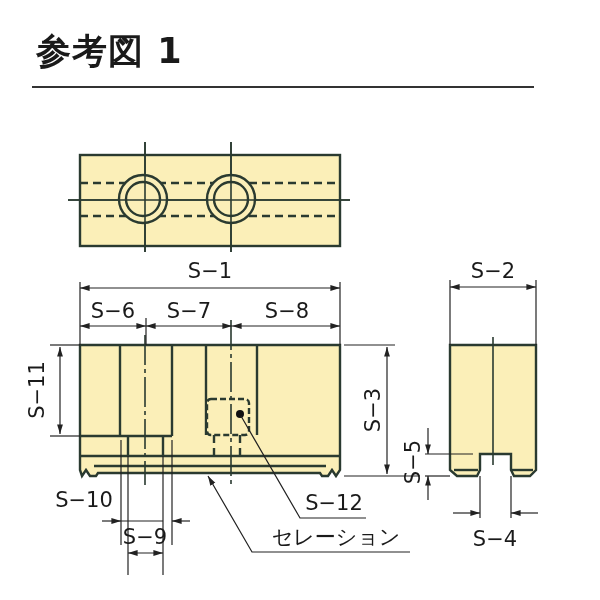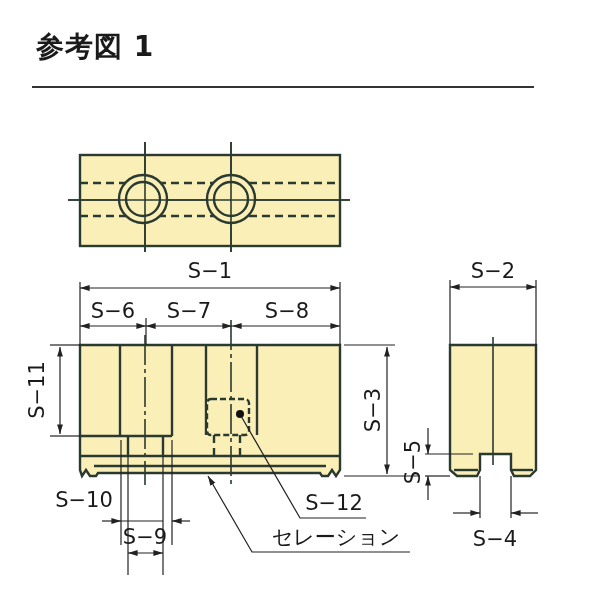--- a/index.html
+++ b/index.html
@@ -1,18 +1,18 @@
 <!DOCTYPE html>
 <html><head>
 <meta charset="utf-8">
 <style>
   html, body { margin: 0; padding: 0; background: #ffffff; }
   body { width: 600px; height: 600px; position: relative; overflow: hidden;
          font-family: "DejaVu Sans", "Liberation Sans", sans-serif; }
-  .title { position: absolute; left: 36px; top: 28px; font-size: 28px; font-weight: bold;
+  .title { position: absolute; left: 36px; top: 28px; font-size: 35px; font-weight: bold;
            color: #1a1a1a; letter-spacing: 1px; }
   .rule { position: absolute; left: 32px; top: 86px; width: 502px; height: 2px; background: #333; }
   svg { position: absolute; left: 0; top: 0; }
   .lbl { font-family: "DejaVu Sans", "Liberation Sans", sans-serif; font-size: 21px; fill: #1a1a1a; }
   .body { fill: #fbefb8; stroke: #2a3a30; stroke-width: 2.4; }
   .edge { stroke: #2a3a30; stroke-width: 2.4; fill: none; }
   .thin { stroke: #222; stroke-width: 1.2; fill: none; }
   .dash { stroke: #2a3a30; stroke-width: 2.4; fill: none; stroke-dasharray: 8 5; }
   .center { stroke: #2a3a30; stroke-width: 1.6; fill: none; }
 </style>

